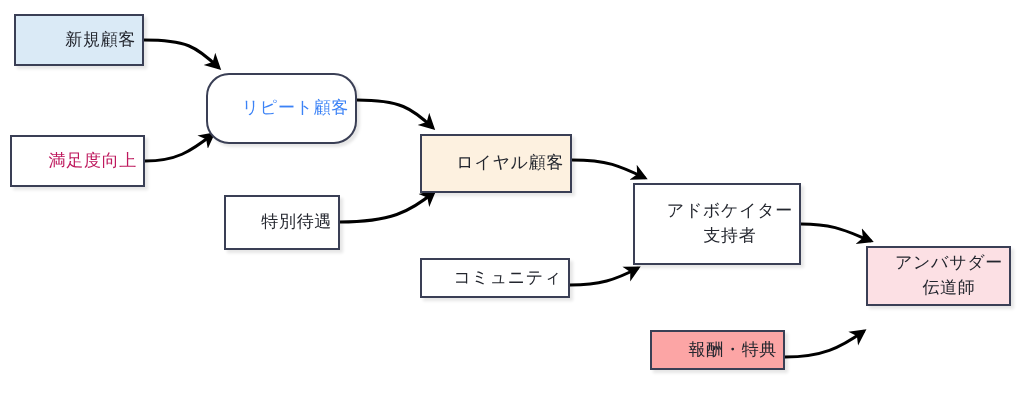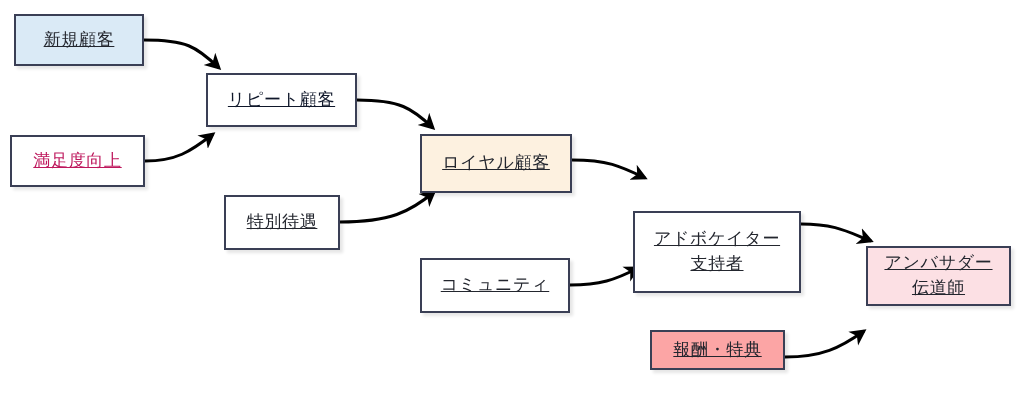--- a/index.html
+++ b/index.html
@@ -26,29 +26,28 @@
     height: 401px;
     pointer-events: none;
   }
   .node {
     position: absolute;
     box-sizing: border-box;
     border: 2px solid #3a3f55;
     background: #ffffff;
     display: flex;
     align-items: center;
-    justify-content: center;
+    justify-content: flex-end;
     text-align: center;
     color: #23262e;
     font-size: 17px;
     line-height: 1.45;
     letter-spacing: 0.04em;
     box-shadow: 3px 3px 3px rgba(0,0,0,0.10);
     z-index: 2;
-    text-decoration: underline;
   }
   .node-label {
     display: block;
     white-space: pre-line;
     padding: 0 6px;
   }
 </style>
 </head>
 <body>
 
@@ -73,37 +72,37 @@
   </svg>
 
   <div class="node" style="left: 14px; top: 14px; width: 130px; height: 52px; background: rgb(218, 234, 246); border-color: rgb(58, 63, 85); color: rgb(35, 38, 46);">
     <span class="node-label">新規顧客</span>
   </div>
 
   <div class="node" style="left: 10px; top: 135px; width: 135px; height: 52px; background: rgb(255, 255, 255); border-color: rgb(58, 63, 85); color: #be185d;">
     <span class="node-label">満足度向上</span>
   </div>
 
-  <div class="node" style="left: 206px; top: 73px; width: 151px; height: 54px; background: rgb(255, 255, 255); border-color: rgb(58, 63, 85); color: #0f172a;">
+  <div class="node" style="left: 206px; top: 73px; width: 151px; height: 71px; background: rgb(255, 255, 255); border-color: rgb(58, 63, 85); color: #3b82f6; border-radius: 23px;">
     <span class="node-label">リピート顧客</span>
   </div>
 
   <div class="node" style="left: 224px; top: 195px; width: 116px; height: 55px; background: rgb(255, 255, 255); border-color: rgb(58, 63, 85); color: rgb(35, 38, 46);">
     <span class="node-label">特別待遇</span>
   </div>
 
   <div class="node" style="left: 420px; top: 134px; width: 152px; height: 59px; background: rgb(253, 241, 224); border-color: rgb(58, 63, 85); color: rgb(35, 38, 46);">
     <span class="node-label">ロイヤル顧客</span>
   </div>
 
-  <div class="node" style="left: 420px; top: 258px; width: 150px; height: 55px; background: rgb(255, 255, 255); border-color: rgb(58, 63, 85); color: rgb(35, 38, 46);">
+  <div class="node" style="left: 420px; top: 258px; width: 150px; height: 40px; background: rgb(255, 255, 255); border-color: rgb(58, 63, 85); color: rgb(35, 38, 46);">
     <span class="node-label">コミュニティ</span>
   </div>
 
-  <div class="node" style="left: 633px; top: 183px; width: 168px; height: 82px; background: rgb(255, 255, 255); border-color: rgb(58, 63, 85); color: rgb(35, 38, 46); margin-top: 28px;">
+  <div class="node" style="left: 633px; top: 183px; width: 168px; height: 82px; background: rgb(255, 255, 255); border-color: rgb(58, 63, 85); color: rgb(35, 38, 46);">
     <span class="node-label">アドボケイター
 支持者</span>
   </div>
 
   <div class="node" style="left: 650px; top: 330px; width: 135px; height: 40px; background: #fca5a5; border-color: rgb(58, 63, 85); color: rgb(35, 38, 46);">
     <span class="node-label">報酬・特典</span>
   </div>
 
   <div class="node" style="left: 866px; top: 246px; width: 145px; height: 60px; background: rgb(252, 224, 228); border-color: rgb(58, 63, 85); color: rgb(35, 38, 46);">
     <span class="node-label">アンバサダー

